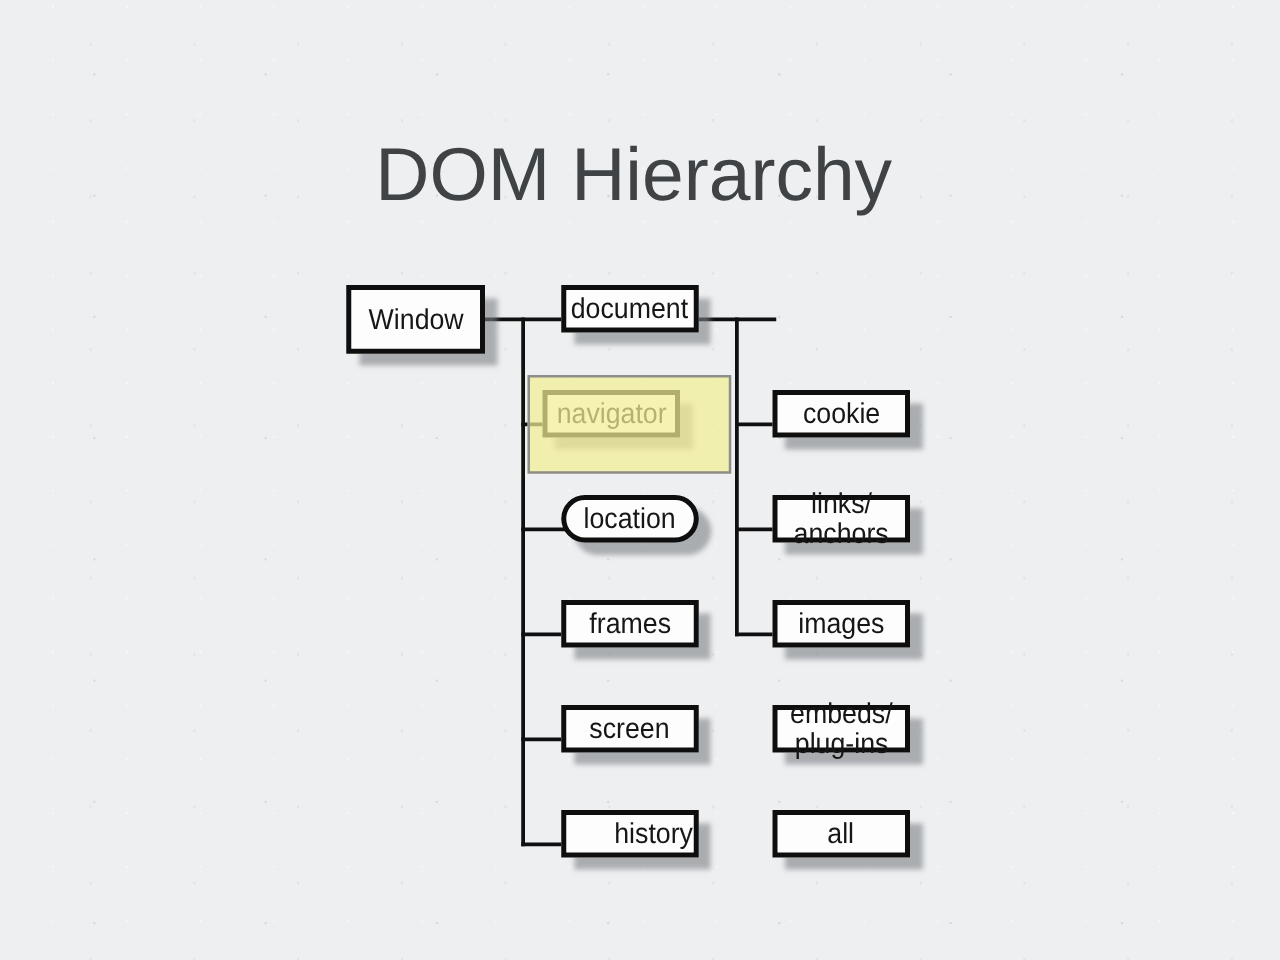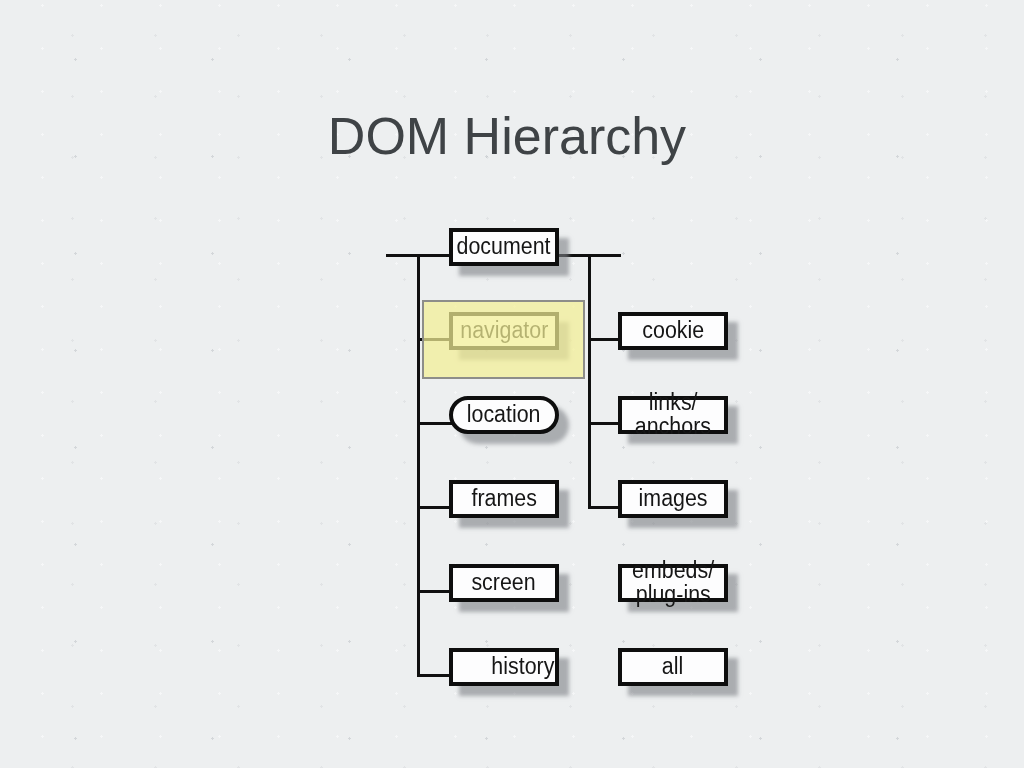--- a/index.html
+++ b/index.html
@@ -13,21 +13,21 @@
       radial-gradient(circle, rgba(255,255,255,0.5) 0 1px, transparent 1.2px);
     background-size:137px 97px, 83px 61px, 59px 43px;
     background-position:7px 11px, 31px 5px, 13px 27px;
     overflow:hidden;
     font-family:"Liberation Sans", sans-serif;
   }
   .title{
     position:absolute;
     left:0; top:110px; width:1014px;
     text-align:center;
-    font-size:52px;
+    font-size:60px;
     line-height:1;
     color:#3f4346;
     letter-spacing:0px;
     font-family:"Liberation Sans", sans-serif;
   }
   .hline,.vline{
     position:absolute;
     background:#101010;
   }
   .hline{height:3px;}
@@ -84,25 +84,28 @@
     <div class="hline" style="left:416.5px;top:421.5px;width:36px;"></div>
     <div class="hline" style="left:416.5px;top:505.5px;width:36px;"></div>
     <div class="hline" style="left:416.5px;top:589.5px;width:36px;"></div>
     <div class="hline" style="left:416.5px;top:673.5px;width:36px;"></div>
 
     <div class="hline" style="left:587.5px;top:337.5px;width:34px;"></div>
     <div class="hline" style="left:587.5px;top:421.5px;width:34px;"></div>
     <div class="hline" style="left:587.5px;top:505.5px;width:34px;"></div>
   </div>
 
+  <div class="node wide" style="left:277px;top:228px;">
+    <span>Window</span>
+  </div>
 
   <div class="node" style="left:449px;top:228px;">
     <span>document</span>
   </div>
-  <div class="node" style="left:449px;top:312px;">
+  <div class="node" style="left:434px;top:312px;">
     <span>navigator</span>
   </div>
   <div class="node" style="left:449px;top:396px;border-radius:21px;">
     <span>location</span>
   </div>
   <div class="node" style="left:449px;top:480px;">
     <span>frames</span>
   </div>
   <div class="node" style="left:449px;top:564px;">
     <span>screen</span>

